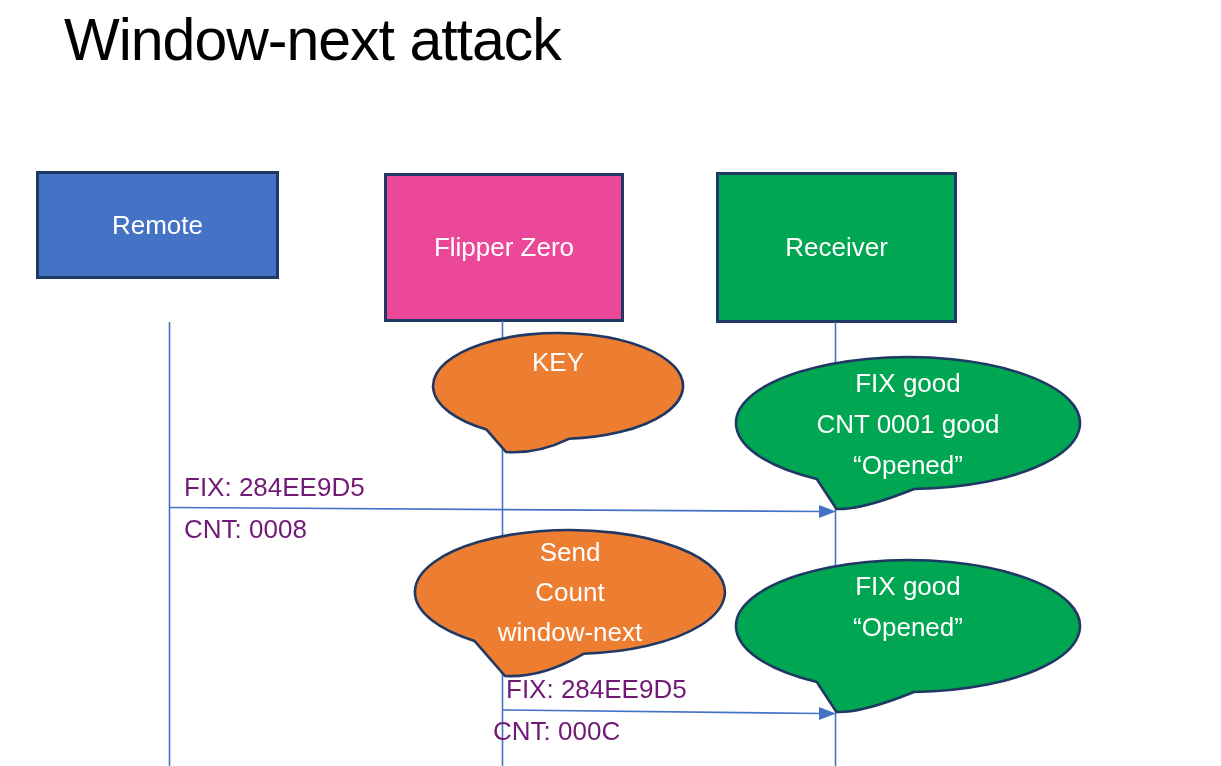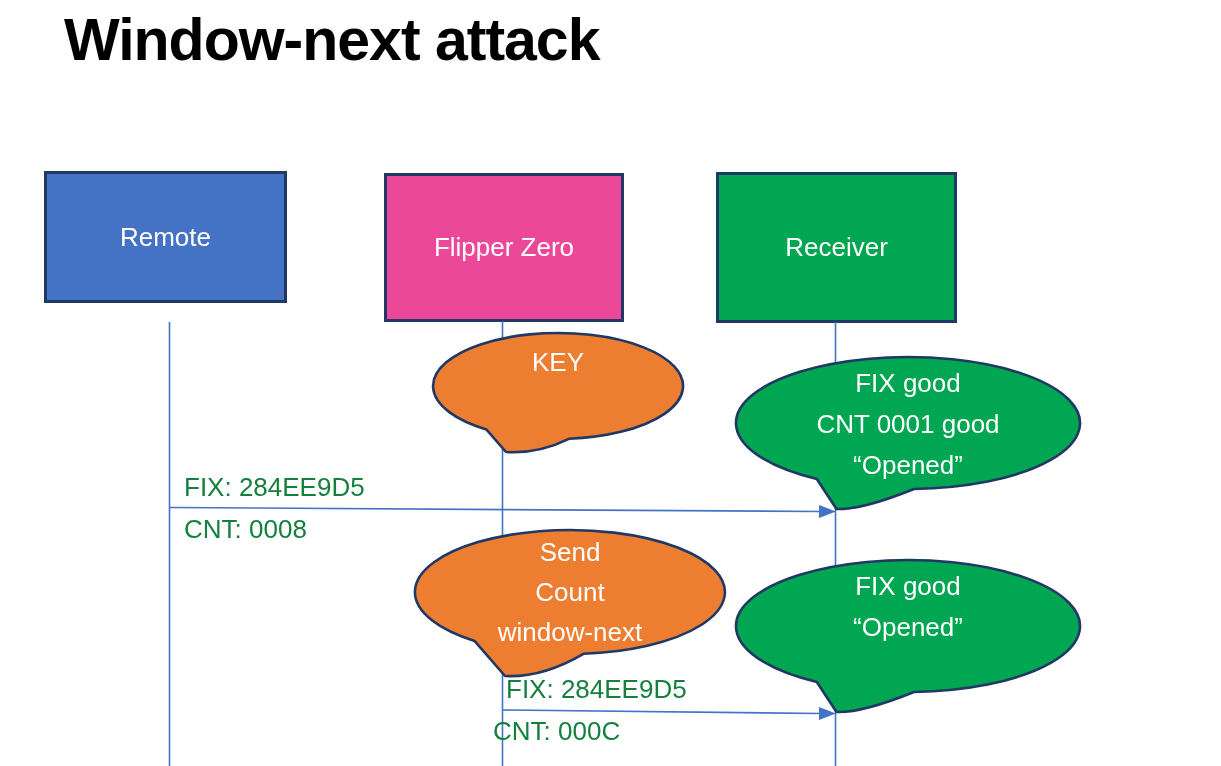--- a/index.html
+++ b/index.html
@@ -2,43 +2,43 @@
 <html><head>
 <meta charset="utf-8">
 <style>
   html,body{margin:0;padding:0;}
   body{
     width:1221px;height:766px;position:relative;background:#ffffff;overflow:hidden;
     font-family:"Liberation Sans",sans-serif;
   }
   .title{
     position:absolute;left:64px;top:6px;margin:0;
-    font-size:59px;font-weight:700;letter-spacing:-1px;color:#000;
+    font-size:59px;font-weight:400;letter-spacing:-1px;color:#000;
     font-family:"Liberation Sans",sans-serif;
   }
   .actor{
     position:absolute;box-sizing:border-box;
     border:3px solid #1F3864;
     display:flex;align-items:center;justify-content:center;
   }
   .actor span{color:#ffffff;font-size:26px;}
-  #actor-remote{left:44px;top:171px;width:243px;height:132px;}
+  #actor-remote{left:36px;top:171px;width:243px;height:108px;}
   #actor-flipper{left:384px;top:173px;width:240px;height:149px;}
   #actor-receiver{left:716px;top:172px;width:241px;height:151px;}
   svg.overlay{position:absolute;left:0;top:0;width:1221px;height:766px;}
   .callout-text{
     position:absolute;text-align:center;color:#ffffff;font-size:26px;
     pointer-events:none;
   }
   #ct-key{left:433px;top:342px;width:250px;line-height:40px;}
   #ct-open1{left:736px;top:363px;width:344px;line-height:41px;}
   #ct-send{left:415px;top:532px;width:310px;line-height:40px;}
   #ct-open2{left:736px;top:566px;width:344px;line-height:41px;}
   .msg-label{
-    position:absolute;color:#15803d;font-size:26px;white-space:nowrap;
+    position:absolute;color:#701a75;font-size:26px;white-space:nowrap;
   }
   #m1-top{left:184px;top:472px;}
   #m1-bot{left:184px;top:514px;}
   #m2-top{left:506px;top:674px;}
   #m2-bot{left:493px;top:716px;}
 </style>
 </head>
 <body>
 
 <h1 class="title">Window-next attack</h1>

